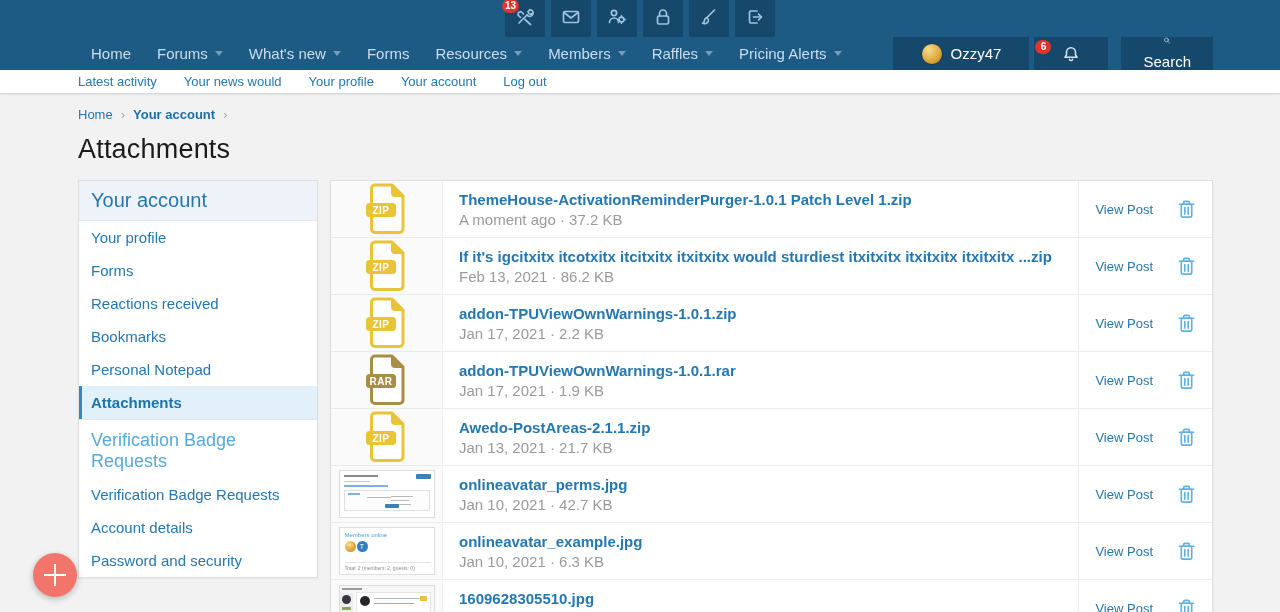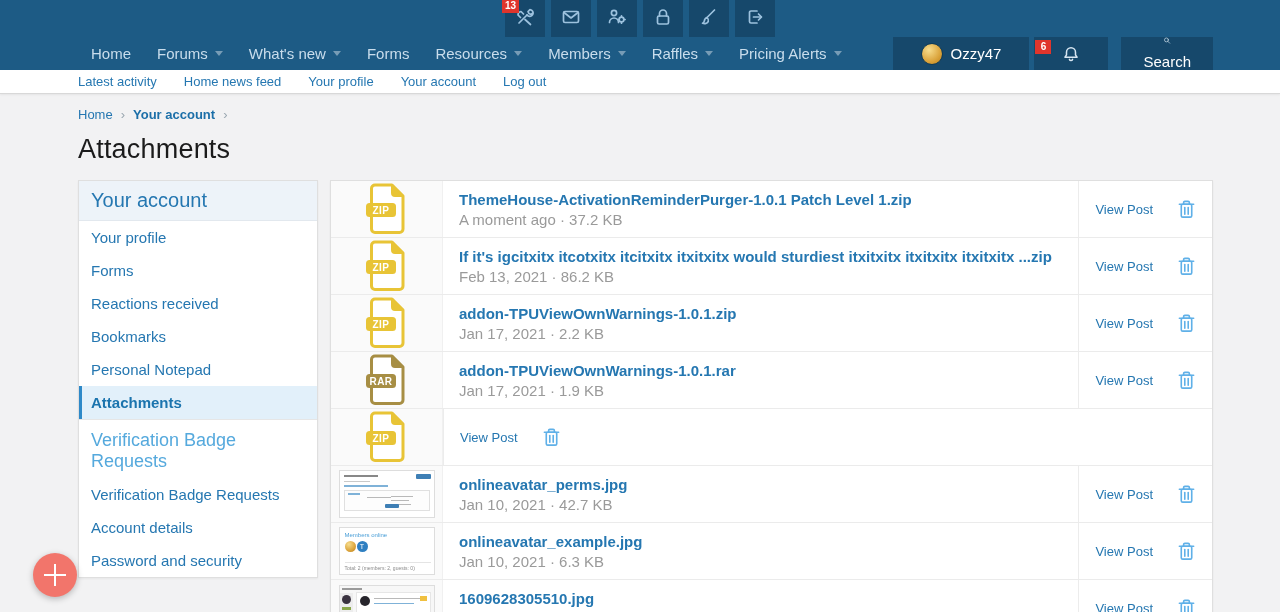--- a/index.html
+++ b/index.html
@@ -7,21 +7,21 @@
     font-family:"Liberation Sans", sans-serif; background:#f2f2f3; }
 
   
   .header { position:relative; height:70px; background:#1d5b85; }
   .toolbar { position:absolute; top:0; left:0; right:0; display:flex; justify-content:center; gap:6px; }
   .tool-btn { position:relative; width:40px; height:37px; background:#16486b;
     display:flex; align-items:center; justify-content:center; cursor:pointer; }
   .tool-btn svg { stroke:#9dc2de; fill:none; stroke-width:1.7; stroke-linecap:round; stroke-linejoin:round; }
   .badge { position:absolute; top:-1px; left:-3px; min-width:16px; height:14px; padding:0 3px;
     background:#e0352c; color:#fff; font-size:10px; font-weight:bold; line-height:14px;
-    text-align:center; border-radius:0; }
+    text-align:center; border-radius:7px; }
   .navrow { position:absolute; bottom:0; left:0; right:0; height:33px; display:flex; align-items:stretch; padding:0 67px 0 78px; }
   .nav-item { display:flex; align-items:center; padding:0 13px; color:#c9ddec; font-size:15px; cursor:pointer; }
   .caret { width:0; height:0; border-left:4px solid transparent; border-right:4px solid transparent;
     border-top:5px solid rgba(255,255,255,.4); margin-left:7px; }
   .nav-right { margin-left:auto; display:flex; gap:5px; }
   .chip { display:flex; align-items:center; background:#16486b; padding:0 28px; color:#fff; font-size:15px; cursor:pointer; position:relative; }
   .avatar { width:22px; height:22px; border-radius:50%; margin-right:8px;
     background:radial-gradient(circle at 35% 30%, #f7dd8d, #dba43c 60%, #b97f18); border:1px solid #0e3a58; }
   .chip svg { stroke:#d7e6f2; fill:none; stroke-width:1.7; stroke-linecap:round; stroke-linejoin:round; }
   .chip.search { margin-left:8px; padding:0 22px; gap:9px;flex-direction:column; }
@@ -200,21 +200,21 @@
             <line x1="11.2" y1="11.2" x2="16" y2="16"></line>
         </svg>
         <span>Search</span>
       </div>
     </div>
   </div>
 </div>
 
 <div class="subnav">
     <a class="subnav-link">Latest activity</a>
-    <a class="subnav-link">Home news feed</a>
+    <a class="subnav-link">Your news would</a>
     <a class="subnav-link">Your profile</a>
     <a class="subnav-link">Your account</a>
     <a class="subnav-link">Log out</a>
   </div>
 
 <div class="page">
   <div class="breadcrumb">
     <span class="crumb">Home</span>
     <span class="chev">›</span>
     <span class="crumb current">Your account</span>
@@ -345,20 +345,24 @@
   </div>
         <div class="att-row">
     <div class="att-icon-cell">
             <svg width="44" height="52" viewBox="0 0 44 52">
     <path class="f-outline" d="M10 2 h17 l11 11 v33 a3.5 3.5 0 0 1 -3.5 3.5 h-24.5 a3.5 3.5 0 0 1 -3.5 -3.5 v-40.5 a3.5 3.5 0 0 1 3.5 -3.5 Z" fill="#fff" stroke-width="3" stroke-linejoin="round" stroke="#e8c436"></path>
     <path class="f-fold" d="M27 2 v8 a3 3 0 0 0 3 3 h8 Z" stroke-width="2" stroke-linejoin="round" fill="#e8c436" stroke="#e8c436"></path>
     <rect class="f-badge" x="1" y="20" width="30" height="14" rx="3.5" fill="#e8c436"></rect>
     <text class="file-badge-text f-label" x="16" y="30.5" text-anchor="middle">ZIP</text>
   </svg>
           </div>
+    <div class="att-body">
+      <a class="att-title">Awedo-PostAreas-2.1.1.zip</a>
+      <div class="att-meta">Jan 13, 2021 · 21.7 KB</div>
+    </div>
     <div class="att-actions">
       <a class="view-post">View Post</a>
       <span class="trash">
         <svg width="19" height="21" viewBox="0 0 20 22">
           <path d="M7 5 V3.6 a1.2 1.2 0 0 1 1.2-1.2 h3.6 a1.2 1.2 0 0 1 1.2 1.2 V5"></path>
           <line x1="2.5" y1="5.5" x2="17.5" y2="5.5"></line>
           <rect x="4.5" y="5.5" width="11" height="13.5" rx="1.5"></rect>
           <line x1="8.2" y1="9" x2="8.2" y2="16"></line>
           <line x1="11.8" y1="9" x2="11.8" y2="16"></line>
         </svg>

